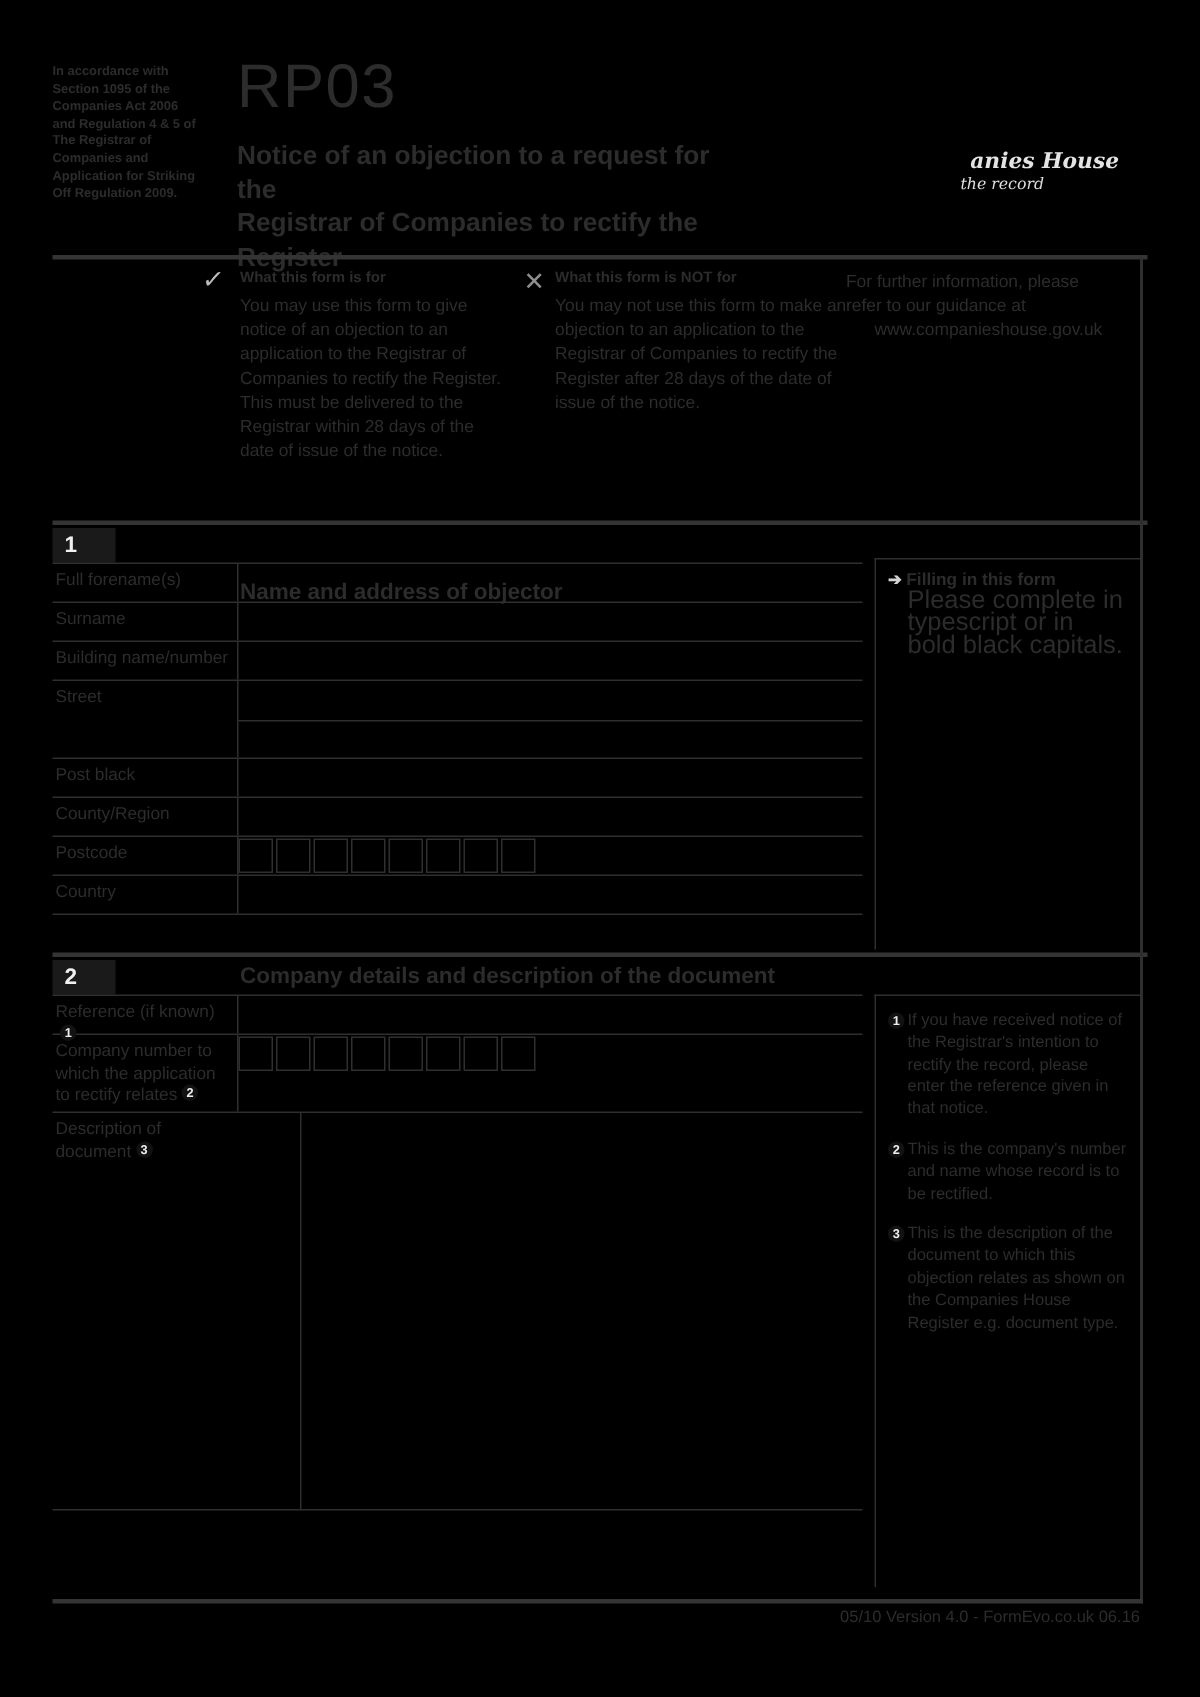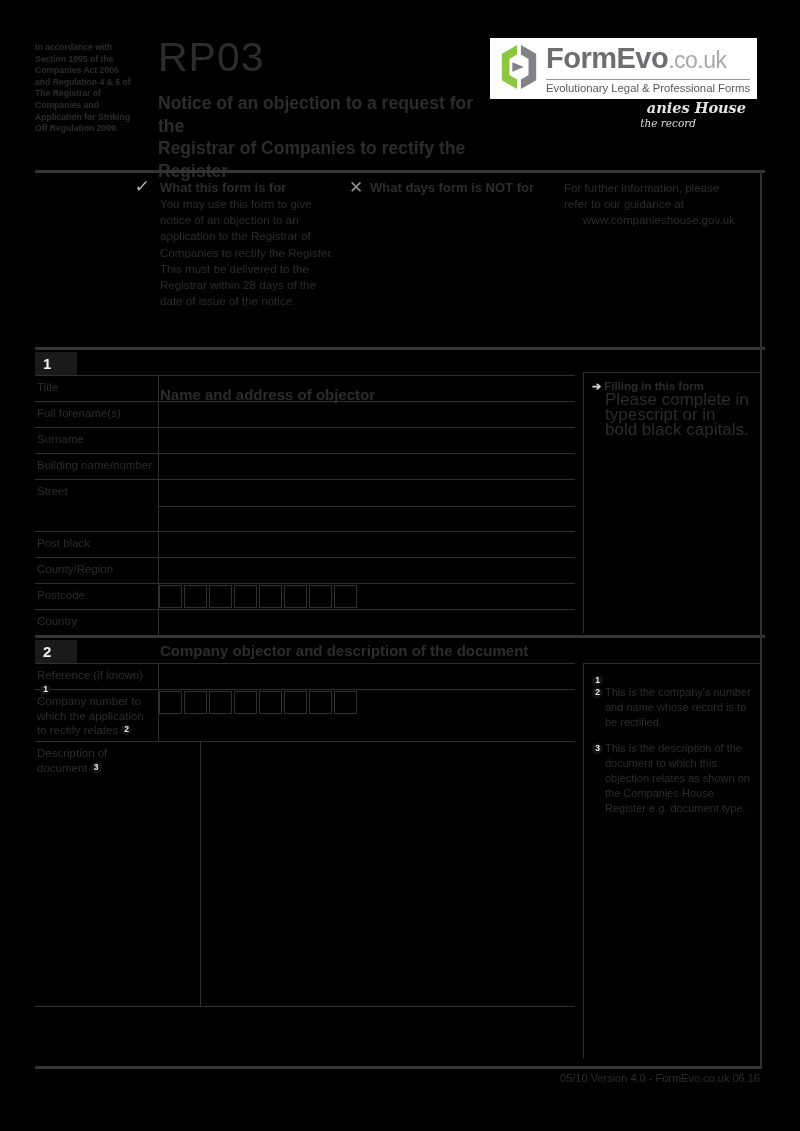--- a/index.html
+++ b/index.html
@@ -25,21 +25,21 @@
   .fe-tagline{border-top:1px solid #939598;font-size:11.3px;color:#58595b;padding-top:2px;line-height:13px;white-space:nowrap;}
 
   .ch-wm1{position:absolute;left:600px;top:99px;width:146px;text-align:right;font-family:"DejaVu Serif",serif;font-style:italic;font-weight:bold;font-size:14.5px;color:#e4e4e4;}
   .ch-wm2{position:absolute;left:600px;top:117px;width:96px;text-align:right;font-family:"DejaVu Serif",serif;font-style:italic;font-size:10.5px;color:#dedede;}
 
   
   .divider{position:absolute;left:35px;top:170px;width:730px;height:3px;background:var(--thick);}
   .g-icon{position:absolute;font-size:17px;line-height:17px;}
   .check{left:135px;top:178px;color:#bcbcbc;transform:skewX(-8deg);}
   .cross{left:349px;top:179px;color:#8f8f8f;}
-  .g-title{position:absolute;font-size:13px;font-weight:bold;color:var(--ink);}
+  .g-title{position:absolute;font-size:10px;font-weight:bold;color:var(--ink);}
   .g-body{position:absolute;font-size:11.6px;line-height:16.2px;color:var(--ink);}
 
   
   .sec-line{position:absolute;left:35px;width:730px;height:3px;background:var(--thick);}
   .numbox{position:absolute;left:35px;width:42px;height:23px;background:#1a1a1a;color:#f0f0f0;font-size:15px;font-weight:bold;line-height:23px;padding-left:8px;}
   .sec-title{position:absolute;left:160px;font-size:15px;font-weight:bold;color:var(--ink);}
 
   .grid{position:absolute;left:35px;width:540px;border-top:1.5px solid var(--line);}
   .row{display:flex;border-bottom:1.5px solid var(--line);}
   .row-label{width:123px;flex:0 0 auto;padding:4px 4px 0 2px;font-size:11.5px;line-height:14.5px;color:var(--ink);}
@@ -69,52 +69,38 @@
 
 <div class="page">
 
   <div class="legal">In accordance with Section 1095 of the Companies Act 2006 and Regulation 4 &amp; 5 of The Registrar of Companies and Application for Striking Off Regulation 2009.</div>
   <div class="form-code">RP03</div>
   <div class="form-title">
     <div>Notice of an objection to a request for the</div>
     <div>Registrar of Companies to rectify the Register</div>
   </div>
 
-  <div class="fe-box">
-    <svg class="fe-icon" viewBox="0 0 44 48">
-      <polygon points="20,1 4,10 4,38 20,47 20,37 12,32.5 12,15.5 20,11" fill="#8dc63f"></polygon>
-      <polygon points="24,1 40,10 40,38 24,47 24,37 32,32.5 32,15.5 24,11" fill="#808285"></polygon>
-      <polygon points="15,19 27,24 15,29" fill="#808285"></polygon>
-    </svg>
-    <div class="fe-right">
-      <div class="fe-name-row"><span>FormEvo</span><span class="fe-suffix">.co.uk</span></div>
-      <div class="fe-tagline">Evolutionary Legal &amp; Professional Forms</div>
-    </div>
-  </div>
   <div class="ch-wm1">anies House</div>
   <div class="ch-wm2">the record</div>
 
   <div class="divider"></div>
   <div class="g-icon check">✓</div>
   <div class="g-title" style="left:160px;top:180px;width:180px;">What this form is for</div>
   <div class="g-body" style="left:160px;top:196px;width:180px;">You may use this form to give notice of an objection to an application to the Registrar of Companies to rectify the Register. This must be delivered to the Registrar within 28 days of the date of issue of the notice.</div>
   <div class="g-icon cross">✕</div>
-  <div class="g-title" style="left:370px;top:180px;width:195px;">What days form is NOT for</div>
+  <div class="g-title" style="left:370px;top:180px;width:195px;">What this form is NOT for</div>
+  <div class="g-body" style="left:370px;top:196px;width:195px;">You may not use this form to make an objection to an application to the Registrar of Companies to rectify the Register after 28 days of the date of issue of the notice.</div>
   <div class="g-body" style="left:564px;top:180px;width:178px;">For further information, please refer to our guidance at</div>
   <div class="g-body" style="left:583px;top:212px;width:178px;">www.companieshouse.gov.uk</div>
 
   <div class="sec-line" style="top:347px;"></div>
   <div class="numbox" style="top:352px;">1</div>
   <div class="sec-title" style="top:354px;margin-top:32px;">Name and address of objector</div>
 
   <div class="grid" style="top:375px;">
-    <div class="row" style="height:26px;">
-      <div class="row-label">Title</div>
-      <div class="row-field"></div>
-    </div>
     <div class="row" style="height:26px;">
       <div class="row-label">Full forename(s)</div>
       <div class="row-field"></div>
     </div>
     <div class="row" style="height:26px;">
       <div class="row-label">Surname</div>
       <div class="row-field"></div>
     </div>
     <div class="row" style="height:26px;">
       <div class="row-label">Building name/number</div>
@@ -156,21 +142,21 @@
     </div>
   </div>
 
   <div class="note-box" style="top:372px;height:261px;">
     <div class="note-title"><span class="arrow-ic">➔</span><span>Filling in this form</span></div>
     <div class="note-body" style="padding-left:13px;">Please complete in typescript or in bold black capitals.</div>
   </div>
 
   <div class="sec-line" style="top:635px;"></div>
   <div class="numbox" style="top:640px;">2</div>
-  <div class="sec-title" style="top:642px;">Company objector and description of the document</div>
+  <div class="sec-title" style="top:642px;">Company details and description of the document</div>
 
   <div class="grid" style="top:663px;">
     <div class="row" style="height:26px;">
       <div class="row-label"><span>Reference (if known)</span><span class="badge">1</span></div>
       <div class="row-field"></div>
     </div>
     <div class="row" style="height:52px;">
       <div class="row-label"><span>Company number to which the application to rectify relates</span><span class="badge">2</span></div>
       <div class="row-field">
         <div class="cells">
@@ -185,21 +171,21 @@
           </div>
       </div>
     </div>
     <div class="row" style="height:265px;gap:42px;">
       <div class="row-label"><span>Description of document</span><span class="badge">3</span></div>
       <div class="row-field"></div>
     </div>
   </div>
 
   <div class="note-box" style="top:663px;height:395px;padding-top:9px;">
-    <div class="note-item"><span class="badge">1</span></div>
+    <div class="note-item"><span class="badge">1</span><span>If you have received notice of the Registrar's intention to rectify the record, please enter the reference given in that notice.</span></div>
     <div class="note-item"><span class="badge">2</span><span>This is the company's number and name whose record is to be rectified.</span></div>
     <div class="note-item"><span class="badge">3</span><span>This is the description of the document to which this objection relates as shown on the Companies House Register e.g. document type.</span></div>
   </div>
 
   <div class="page-edge"></div>
 
   <div class="foot-line"></div>
   <div class="foot-text">05/10 Version 4.0 - FormEvo.co.uk 06.16</div>
 
 </div>

